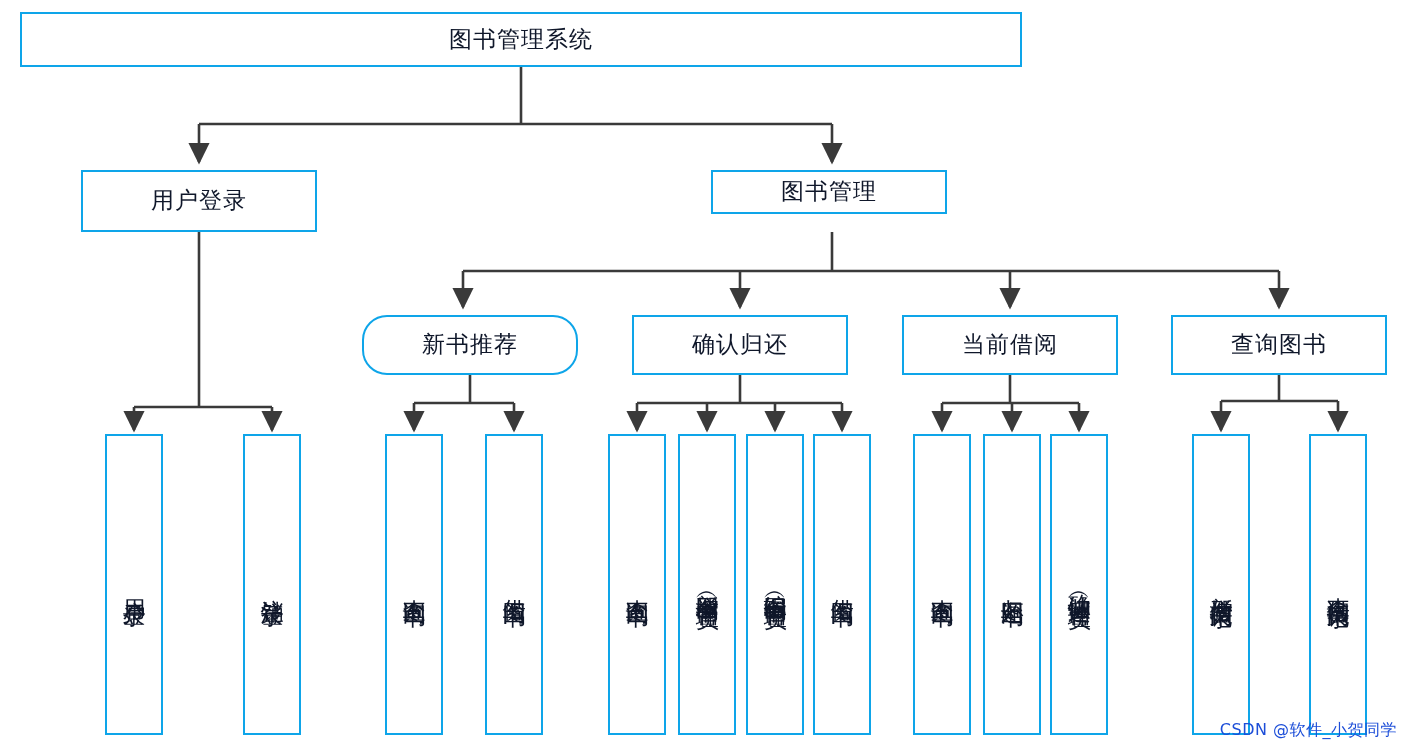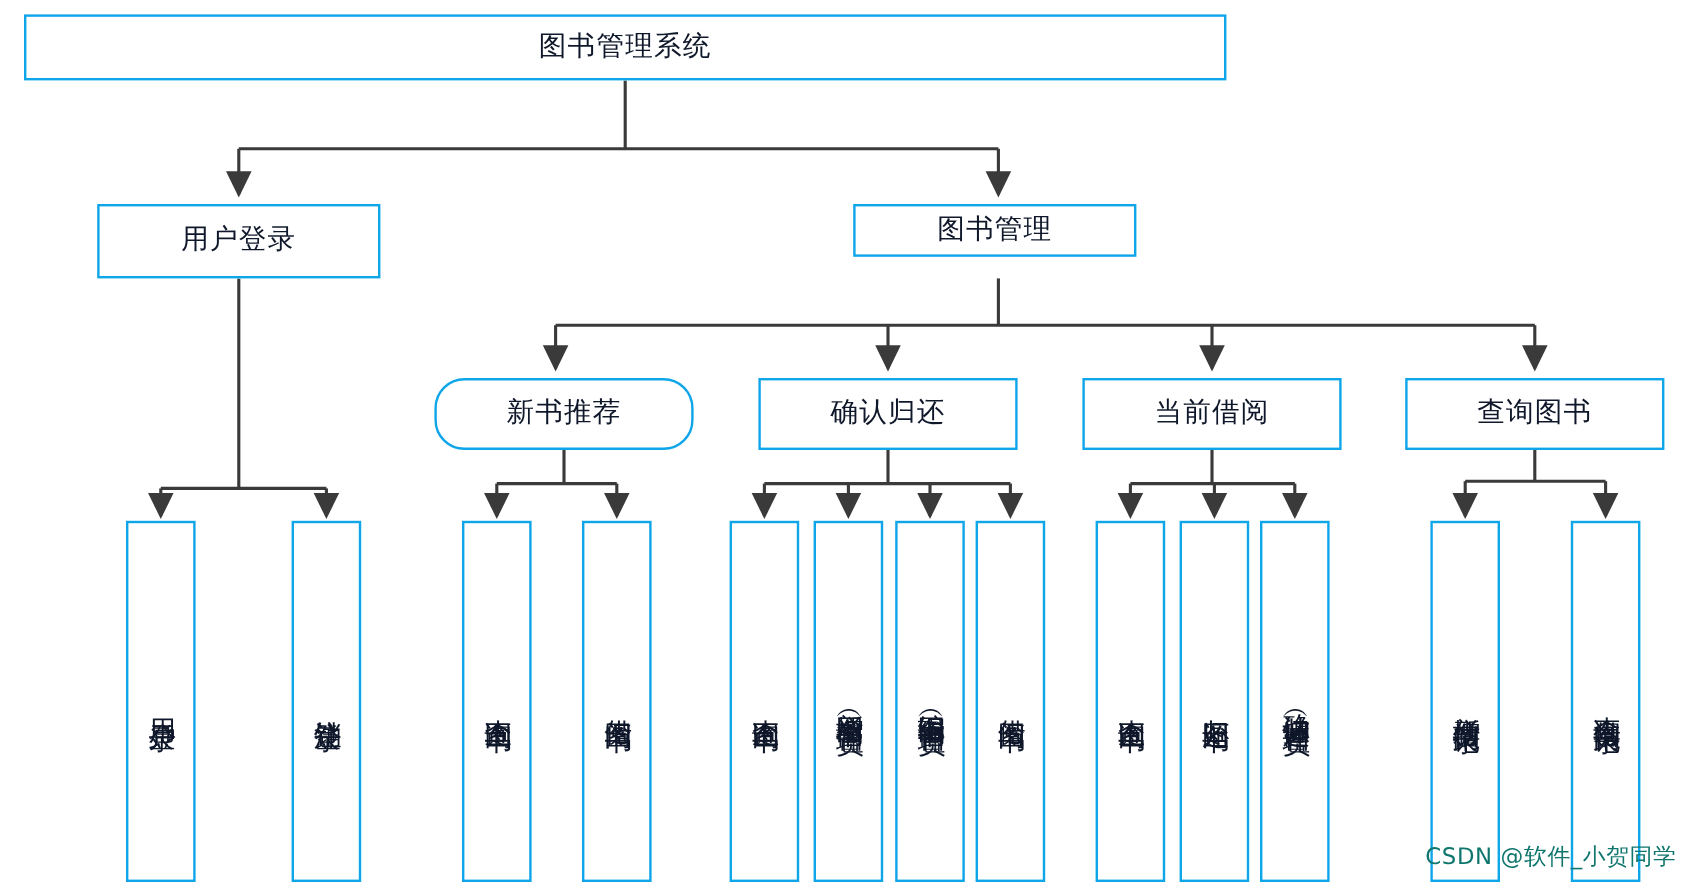--- a/index.html
+++ b/index.html
@@ -51,23 +51,23 @@
   }
   .node.v .vlabel{
     writing-mode:vertical-rl;
     text-orientation:upright;
     display:block;
   }
   .node .hlabel{display:block;}
   #watermark{
     position:absolute;
     right:8px;
-    bottom:20px;
-    font-size:19px;
-    color:#0f766e;
+    bottom:6px;
+    font-size:16px;
+    color:#1d4ed8;
     letter-spacing:0.5px;
     white-space:nowrap;
     user-select:none;
   }
 </style>
 </head>
 <body>
 
 <div id="canvas">
 

